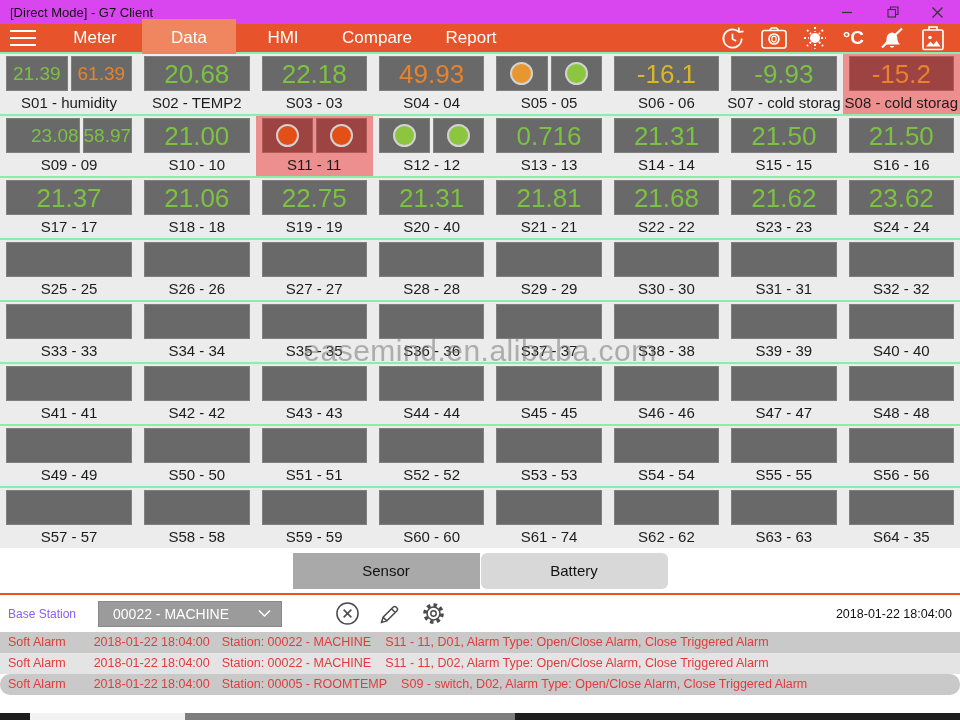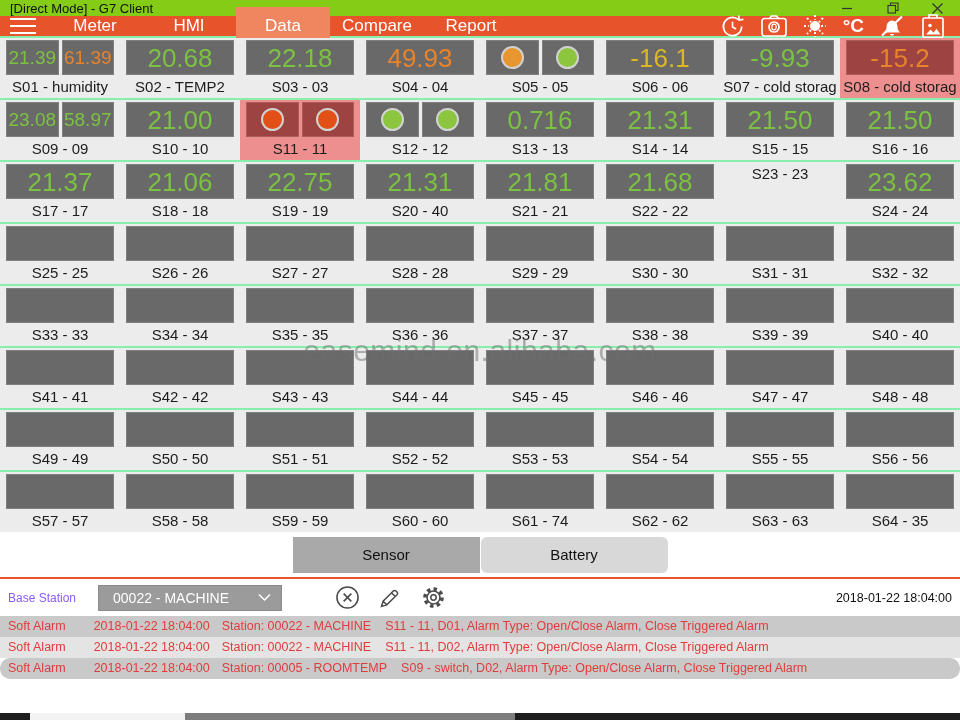--- a/index.html
+++ b/index.html
@@ -1,26 +1,26 @@
 <!DOCTYPE html>
 <html style="--navOrange: #e7542b; --activeTab: #ef8660; --green: #7cc242; --orange: #e8832c; --yellow: #dcb725; --greenDot: #8cc63f; --orangeDot: #e8962f; --redDot: #e25018; --boxGray: #696969; --tileBg: #ececec; --alarmPink: #ee8f8f; --alarmBox: #9d4342; --alarmText: #e13c3c; --rowA: #c9c9c9; --rowB: #e4e4e4;"><head>
 <meta charset="utf-8">
 <style>
   * { margin:0; padding:0; box-sizing:border-box; }
   html,body { width:960px; height:720px; overflow:hidden; background:#fff;
     font-family:"Liberation Sans","DejaVu Sans",sans-serif; }
   body { position:relative; }
 
   
-  .titlebar { height:16px; background:#84cc16; display:flex; align-items:center; }
+  .titlebar { height:24px; background:#d946ef; display:flex; align-items:center; }
   .titlebar .title { font-size:13px; color:#111; padding-left:10px; flex:1; }
   .winbtn { width:45px; height:32px; display:flex; align-items:center; justify-content:center; }
 
   
-  .nav { height:20px; background:var(--navOrange); display:flex; align-items:center; }
+  .nav { height:28px; background:var(--navOrange); display:flex; align-items:center; }
   .hamburger { width:48px; height:38px; display:flex; flex-direction:column; justify-content:center; gap:5px; padding-left:10px; }
   .hamburger i { display:block; width:26px; height:2px; background:#fff; }
   .tabs { display:flex; height:38px; }
   .tab { width:94px; height:38px; line-height:38px; text-align:center; color:#fff; font-size:17px; cursor:default; }
   .tab.active { background:var(--activeTab); }
   .nav-icons { margin-left:auto; display:flex; align-items:center; gap:15px; padding-right:14px; }
   .nav-icon { display:flex; align-items:center; justify-content:center; width:26px; height:26px; }
   .celsius { color:#fff; font-size:19px; font-weight:bold; width:auto; }
 
   
@@ -92,22 +92,22 @@
 </div>
 
 <div class="nav">
   <div class="hamburger">
       <i></i>
       <i></i>
       <i></i>
     </div>
   <div class="tabs" id="nav-tabs">
       <div class="tab">Meter</div>
+      <div class="tab active">Data</div>
       <div class="tab">HMI</div>
-      <div class="tab active">Data</div>
       <div class="tab">Compare</div>
       <div class="tab">Report</div>
     </div>
   <div class="nav-icons">
     <div class="nav-icon">
       <svg width="25" height="25" viewBox="0 0 26 26">
           <path d="M22.5 13 a9.5 9.5 0 1 1 -3.2 -7.1" fill="none" stroke="#fff" stroke-width="1.8"></path>
           <path d="M19.5 1.5 l0.3 4.8 4.6 -0.6" fill="none" stroke="#fff" stroke-width="1.8"></path>
           <path d="M13 8 v5.5 l3.8 2" fill="none" stroke="#fff" stroke-width="1.7"></path>
         </svg>
@@ -221,21 +221,21 @@
       <div class="boxes">
         <div class="cell">
           <span class="val" style="color: rgb(232, 131, 44);">-15.2</span>
         </div>
       </div>
       <div class="tile-label">S08 - cold storag</div>
     </div>
     <div class="tile">
       <div class="boxes dual">
         <div class="cell">
-          <span class="val" style="color: rgb(124, 194, 66);">23.08</span>
+          <span class="val" style="color: rgb(124, 194, 66); padding-left: 24px;">23.08</span>
         </div>
         <div class="cell">
           <span class="val" style="color: rgb(124, 194, 66);">58.97</span>
         </div>
       </div>
       <div class="tile-label">S09 - 09</div>
     </div>
     <div class="tile">
       <div class="boxes">
         <div class="cell">
@@ -340,20 +340,25 @@
     </div>
     <div class="tile">
       <div class="boxes">
         <div class="cell">
           <span class="val" style="color: rgb(124, 194, 66);">21.68</span>
         </div>
       </div>
       <div class="tile-label">S22 - 22</div>
     </div>
     <div class="tile">
+      <div class="boxes">
+        <div class="cell">
+          <span class="val" style="color: rgb(124, 194, 66);">21.62</span>
+        </div>
+      </div>
       <div class="tile-label">S23 - 23</div>
     </div>
     <div class="tile">
       <div class="boxes">
         <div class="cell">
           <span class="val" style="color: rgb(124, 194, 66);">23.62</span>
         </div>
       </div>
       <div class="tile-label">S24 - 24</div>
     </div>

